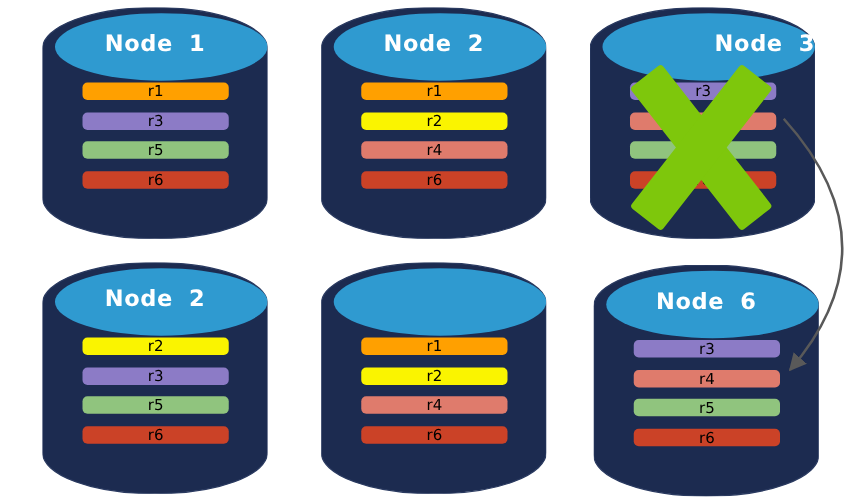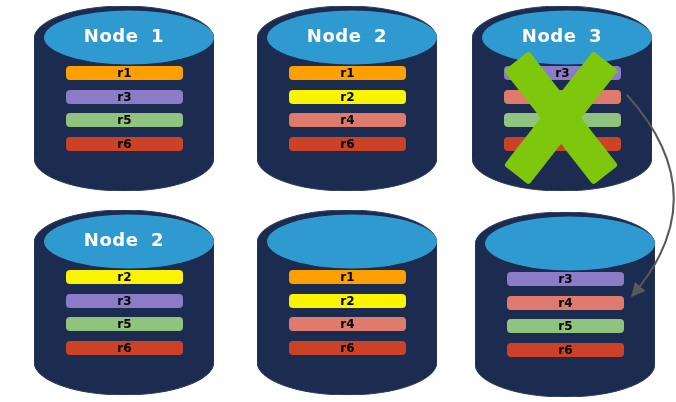--- a/index.html
+++ b/index.html
@@ -12,21 +12,21 @@
   .node-title {
     position:absolute; top:19px; left:0; right:0; text-align:center;
     color:#ffffff; font-size:18px; font-weight:bold;
     word-spacing:6px; letter-spacing:0.5px; z-index:2;
   }
   .bar {
     position:absolute; left:32px; width:117px; height:14px;
     border-radius:4px; text-align:center; z-index:2;
   }
   .bar span {
-    display:block; font-size:12px; font-weight:bold; line-height:14px; color:#000000;
+    display:block; font-size:12px; font-weight:normal; line-height:14px; color:#000000;
   }
   .x-mark { position:absolute; left:0; top:0; z-index:4; }
   .arrow-overlay { position:absolute; left:0; top:0; z-index:5; pointer-events:none; }
 </style>
 </head>
 <body>
 
 <div class="canvas">
   <div id="nodes-root">
       <div class="node" style="left: 10px; top: 6px;">
@@ -65,21 +65,21 @@
         </div>
         <div class="bar" style="top: 131px; background: rgb(203, 66, 39);">
           <span style="color: rgb(0, 0, 0);">r6</span>
         </div>
       </div>
       <div class="node" style="left: 448px; top: 6px;">
         <svg class="cyl" width="180" height="185" viewBox="0 0 180 185">
           <path d="M 0 33 A 90 33 0 0 1 180 33 L 180 152 A 90 33 0 0 1 0 152 Z" fill="#1C2B50" stroke="#2A3A60" stroke-width="1"></path>
           <ellipse cx="95" cy="31.5" rx="85" ry="27" fill="#2F9AD0"></ellipse>
         </svg>
-        <div class="node-title" style="color: rgb(255, 255, 255);">Node 3</div>
+        <div class="node-title" style="color: rgb(255, 255, 255); text-align: right;">Node 3</div>
         <div class="bar" style="top: 60px; background: rgb(140, 123, 198);">
           <span style="color: rgb(0, 0, 0);">r3</span>
         </div>
         <div class="bar" style="top: 84px; background: rgb(223, 123, 108);">
           <span style="color: rgb(0, 0, 0);">r4</span>
         </div>
         <div class="bar" style="top: 107px; background: rgb(144, 196, 126);">
           <span style="color: rgb(0, 0, 0);">r5</span>
         </div>
         <div class="bar" style="top: 131px; background: rgb(203, 66, 39);">
@@ -127,20 +127,21 @@
         </div>
         <div class="bar" style="top: 131px; background: rgb(203, 66, 39);">
           <span style="color: rgb(0, 0, 0);">r6</span>
         </div>
       </div>
       <div class="node" style="left: 451px; top: 212px;">
         <svg class="cyl" width="180" height="185" viewBox="0 0 180 185">
           <path d="M 0 33 A 90 33 0 0 1 180 33 L 180 152 A 90 33 0 0 1 0 152 Z" fill="#1C2B50" stroke="#2A3A60" stroke-width="1"></path>
           <ellipse cx="95" cy="31.5" rx="85" ry="27" fill="#2F9AD0"></ellipse>
         </svg>
+        <div class="node-title" style="color: rgb(255, 255, 255);">Node 6</div>
         <div class="bar" style="top: 60px; background: rgb(140, 123, 198);">
           <span style="color: rgb(0, 0, 0);">r3</span>
         </div>
         <div class="bar" style="top: 84px; background: rgb(223, 123, 108);">
           <span style="color: rgb(0, 0, 0);">r4</span>
         </div>
         <div class="bar" style="top: 107px; background: rgb(144, 196, 126);">
           <span style="color: rgb(0, 0, 0);">r5</span>
         </div>
         <div class="bar" style="top: 131px; background: rgb(203, 66, 39);">

